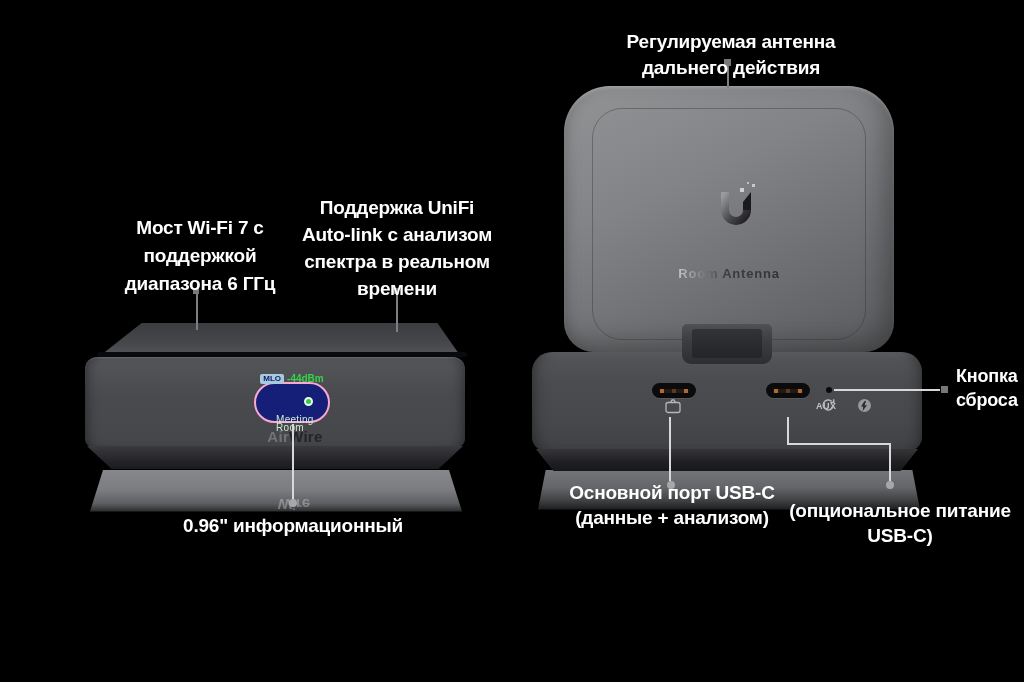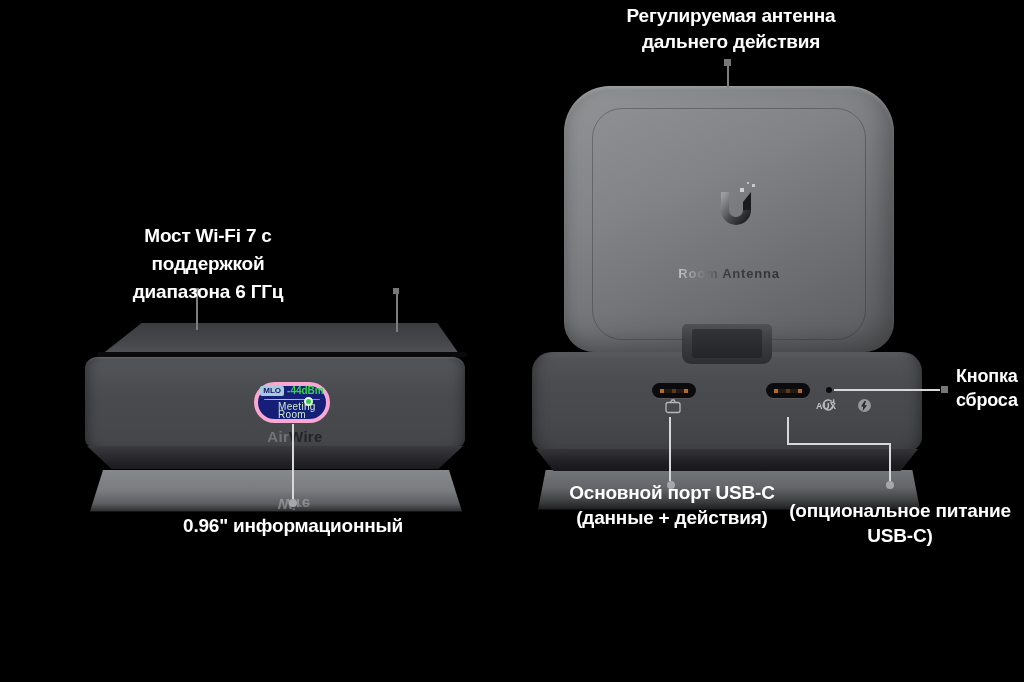--- a/index.html
+++ b/index.html
@@ -30,22 +30,22 @@
            clip-path:polygon(0.5% 0,99.5% 0,93% 100%,7% 100%);
            background:linear-gradient(180deg,#3a3a3e,#232327 70%,#1b1b1e);}
   .aw-reflection{position:absolute;left:90px;top:470px;width:372px;height:45px;z-index:1;
            clip-path:polygon(3.5% 0,96.5% 0,100% 92%,0 92%);
            background:linear-gradient(180deg,#87888c 0%,#7b7c80 45%,#5c5d60 75%,#161617 100%);}
   .aw-reflection .mirror{position:absolute;left:0;right:0;top:26px;text-align:center;
            padding-left:36px;transform:scaleY(-1);font-size:15px;font-weight:bold;
            color:rgba(240,240,242,.32);}
   
   .screen{position:absolute;left:254px;top:382px;width:76px;height:41px;z-index:3;
-          border-radius:21px;background:#151f78;border:4px solid #f9a8d4;box-sizing:border-box;
-          display:flex;flex-direction:column;align-items:center;justify-content:center;gap:3px;}
+          border-radius:21px;background:#151f78;border:2px solid #f9a8d4;box-sizing:border-box;
+          display:flex;flex-direction:column;align-items:center;justify-content:center;gap:16px;}
   .scr-row{display:flex;align-items:center;gap:3px;}
   .mode-badge{background:#a9cadd;color:#0d1b66;font-size:8px;font-weight:bold;
           padding:0 3px;border-radius:2px;line-height:10px;}
   .sig{color:#35d24a;font-size:10px;font-weight:bold;line-height:10px;}
   .meter{position:relative;width:56px;height:5px;border-radius:3px;
           background:linear-gradient(90deg,#ef931f,#f5d21d 35%,#8fd024 70%,#3ecb41 100%);}
   .knob{position:absolute;top:-2.5px;width:9px;height:9px;border-radius:50%;
           background:#36c94a;border:2px solid #eafbea;box-sizing:border-box;}
   .room{color:#cfeacf;font-size:10px;font-weight:normal;letter-spacing:.3px;line-height:8px;padding-left:20px;}
   .aw-brand{position:absolute;left:105px;top:428px;width:380px;text-align:center;z-index:3;
@@ -97,45 +97,51 @@
         display:flex;align-items:center;justify-content:center;}
   .reset-hole{position:absolute;left:826px;top:387px;width:6px;height:6px;border-radius:50%;
         background:#0a0a0c;z-index:5;}
   .rt{text-align:left;font-size:18px;line-height:24px;}
 </style>
 </head>
 <body>
 
 <div class="scene">
 
-  <div class="ann" style="left:581px;top:3px;width:300px;">
+  <div class="ann" style="left:581px;top:29px;width:300px;">
     <div>Регулируемая антенна</div>
     <div>дальнего действия</div>
   </div>
   <div class="cap" style="left:724px;top:59px;"></div>
   <div class="cline" style="left:727px;top:66px;width:2px;height:22px;"></div>
 
-  <div class="ann" style="left:98px;top:214px;width:220px;line-height:28px;margin-top:8px;">
+  <div class="ann" style="left:90px;top:214px;width:220px;line-height:28px;">
     <div>Мост Wi-Fi 7 с</div>
     <div>поддержкой</div>
     <div>диапазона 6 ГГц</div>
   </div>
   <div class="cap" style="left:193px;top:288px;width:6px;height:6px;"></div>
   <div class="cline" style="left:196px;top:294px;width:2px;height:36px;"></div>
 
+  <div class="ann" style="left:287px;top:194px;width:220px;line-height:27px;">
+    <div>Поддержка UniFi</div>
+    <div>Auto-link с анализом</div>
+    <div>спектра в реальном</div>
+    <div>времени</div>
+  </div>
   <div class="cap" style="left:393px;top:288px;width:6px;height:6px;"></div>
   <div class="cline" style="left:396px;top:294px;width:2px;height:38px;"></div>
 
   <div class="ann" style="left:143px;top:513px;width:300px;line-height:25px;">
     <div>0.96" информационный</div>
   </div>
 
   <div class="ann" style="left:547px;top:480px;width:250px;line-height:25px;">
     <div>Основной порт USB-C</div>
-    <div>(данные + действия)</div>
+    <div>(данные + анализом)</div>
   </div>
 
   <div class="ann" style="left:775px;top:498px;width:250px;line-height:25px;">
     <div>(опциональное питание</div>
     <div>USB-C)</div>
   </div>
 
   <div class="ann rt" style="left:956px;top:364px;width:80px;">
     <div>Кнопка</div>
     <div>сброса</div>

